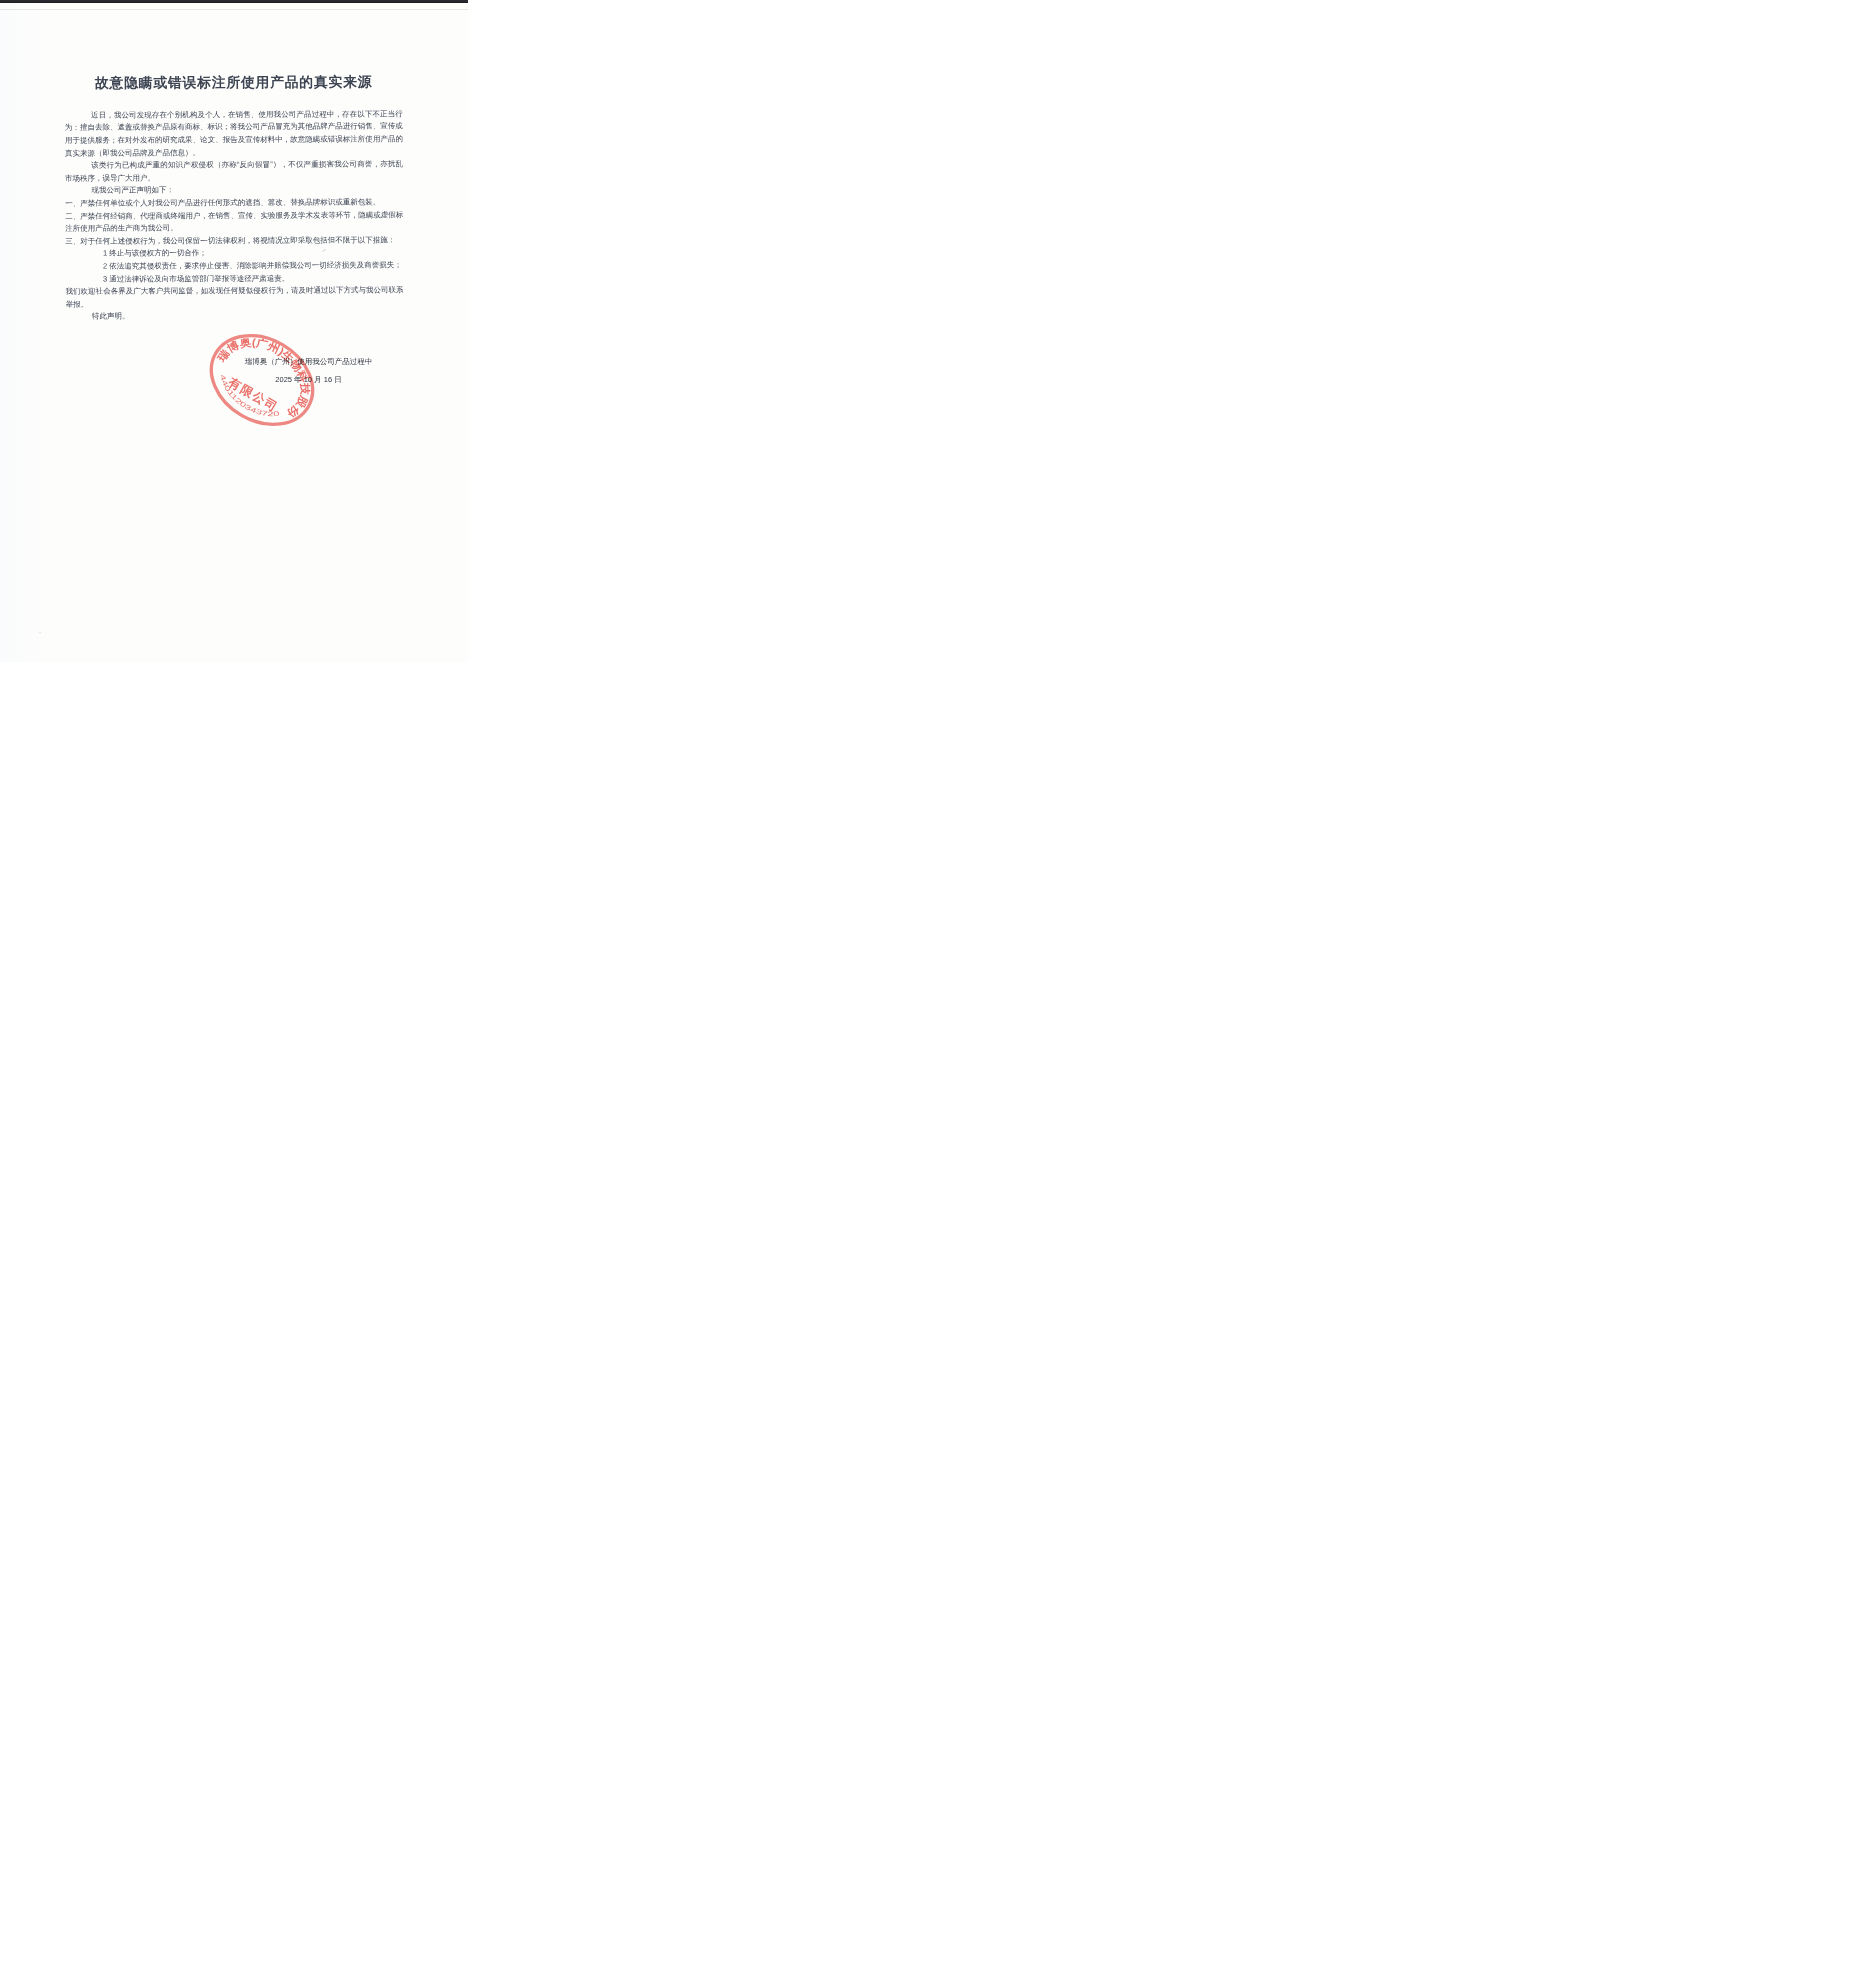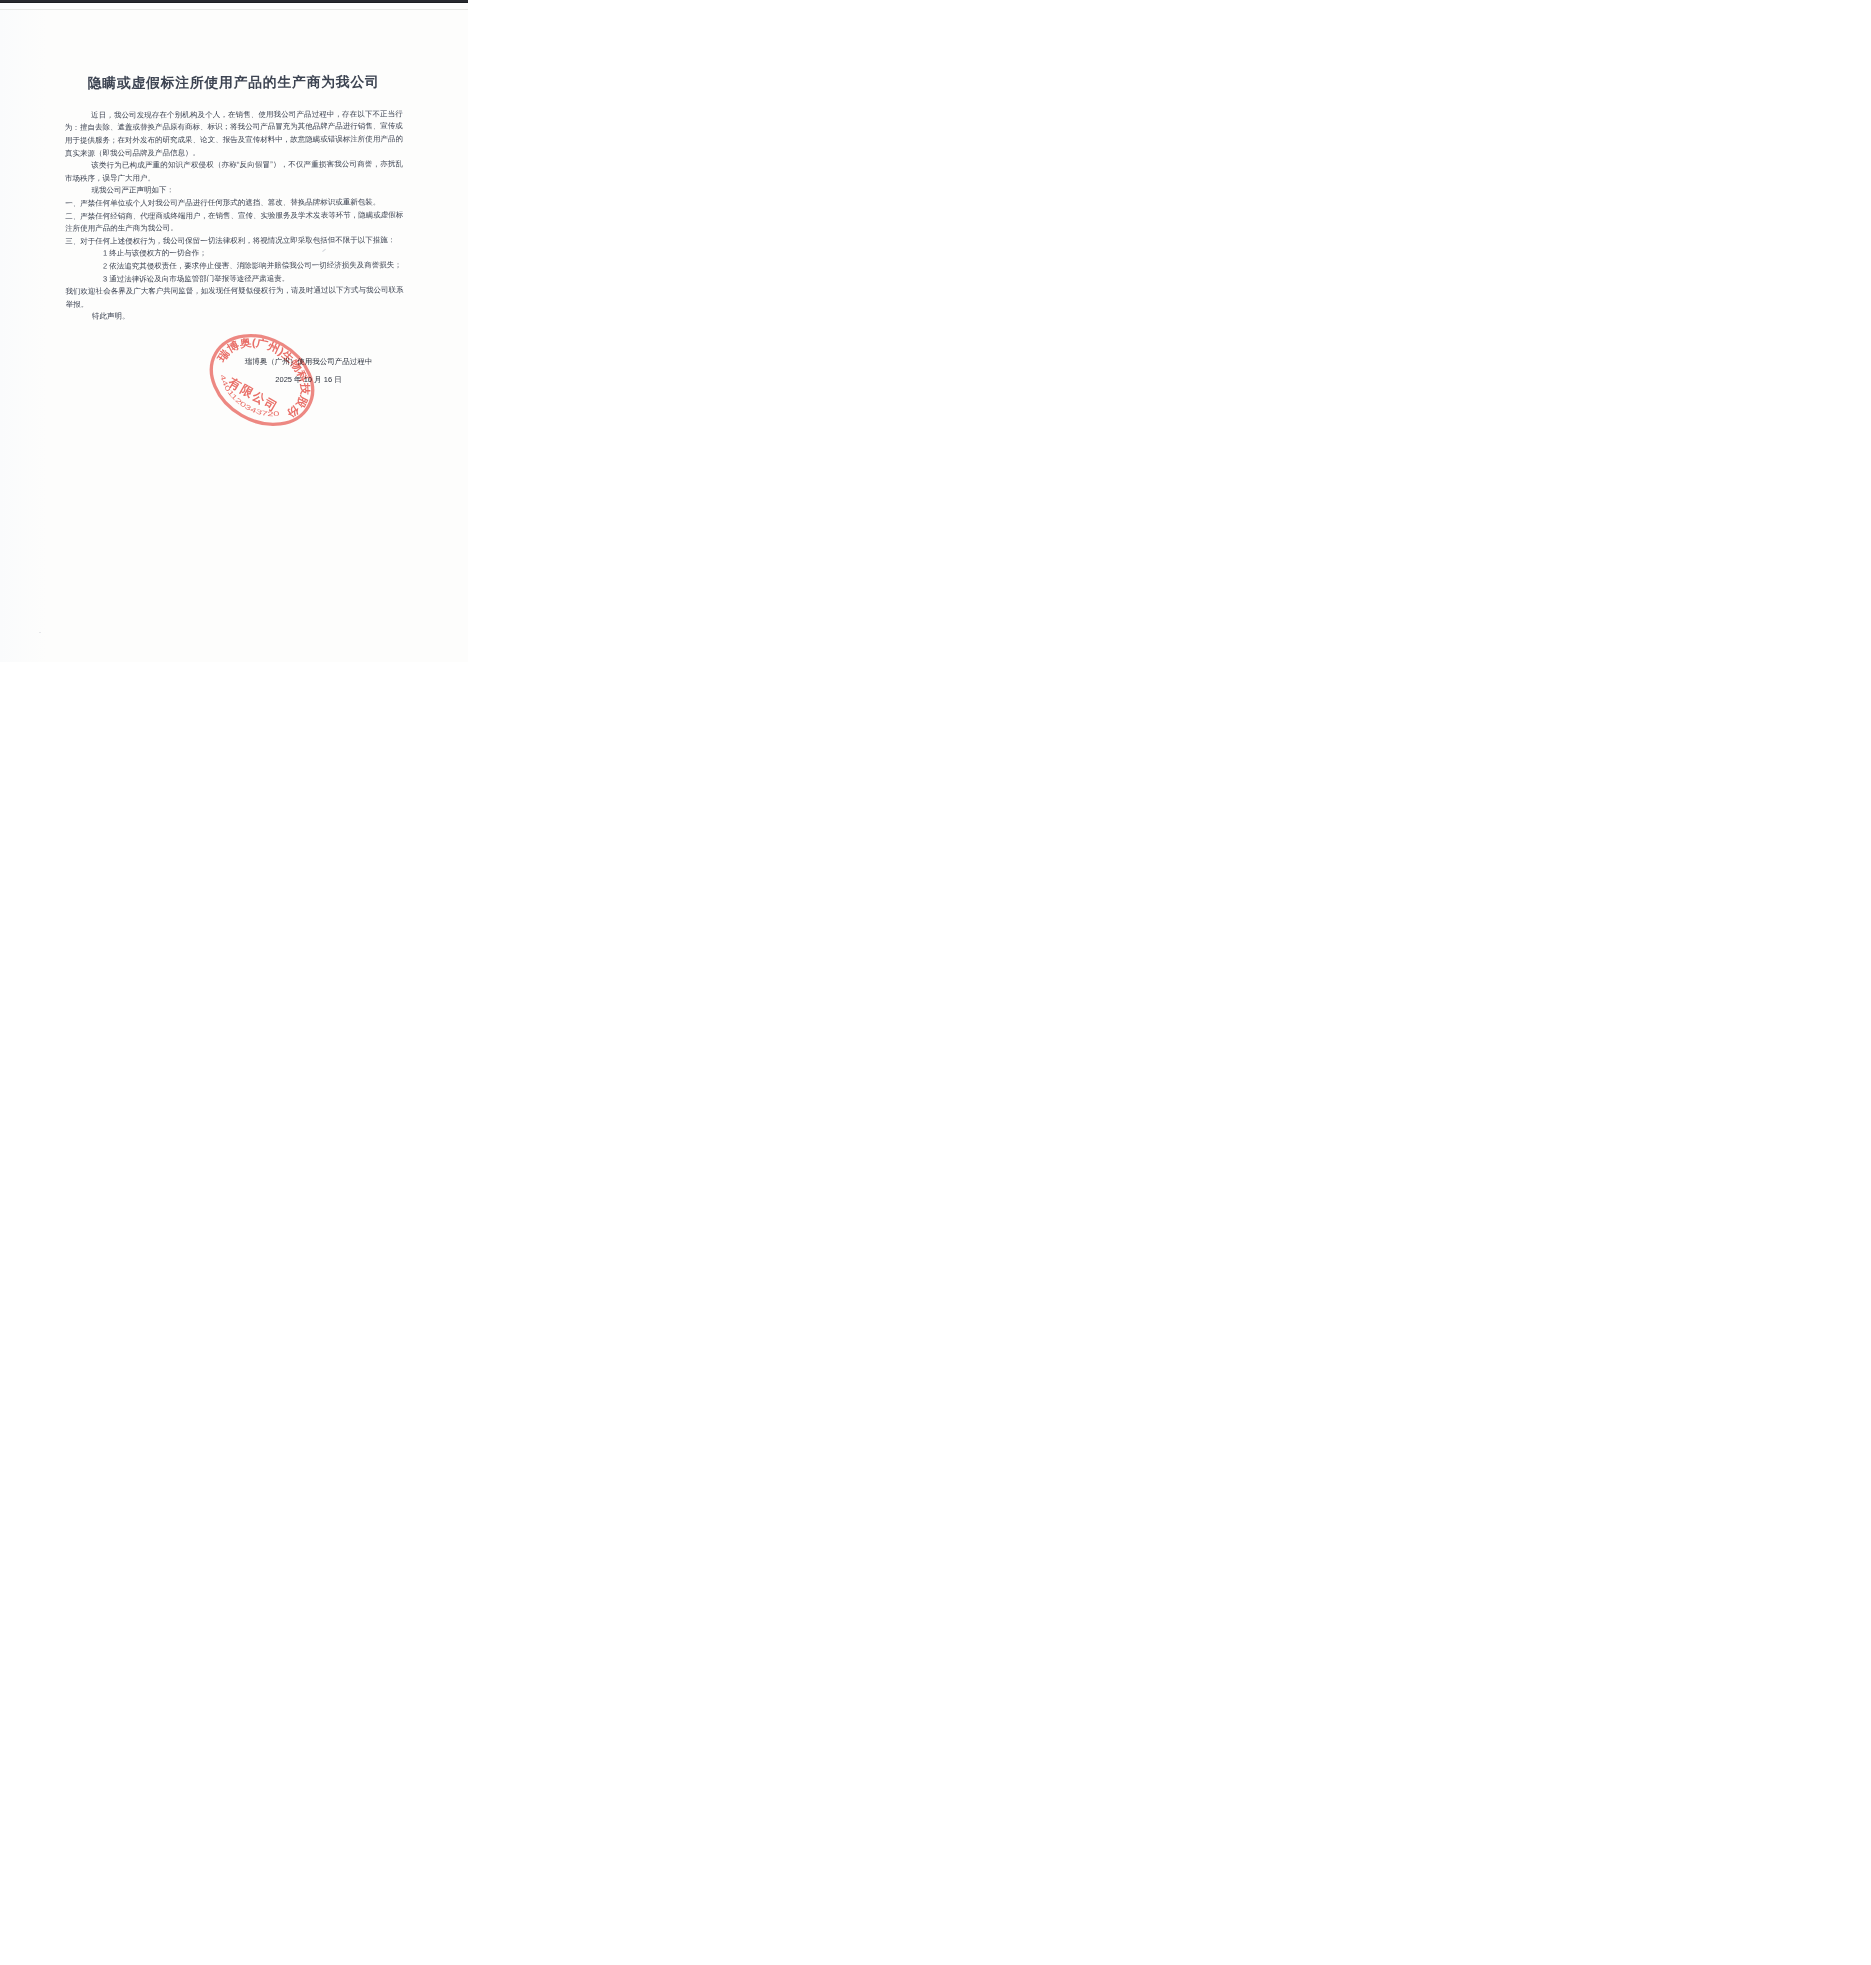--- a/index.html
+++ b/index.html
@@ -53,21 +53,21 @@
   .speck-dot { left: 39px; top: 632px; width: 2.4px; height: 1.2px; border-radius: 50%; opacity: .5; }
 </style>
 </head>
 <body>
 
 <div class="sheet">
   <div class="scan-band"></div>
   <div class="paper-edge"></div>
 
   <div class="content">
-    <h1 class="title">隐瞒或虚假标注所使用产品的生产商为我公司</h1>
+    <h1 class="title">故意隐瞒或错误标注所使用产品的真实来源</h1>
 
     <p class="par indent first">近日，我公司发现存在个别机构及个人，在销售、使用我公司产品过程中，存在以下不正当行为：擅自去除、遮盖或替换产品原有商标、标识；将我公司产品冒充为其他品牌产品进行销售、宣传或用于提供服务；在对外发布的研究成果、论文、报告及宣传材料中，故意隐瞒或错误标注所使用产品的真实来源（即我公司品牌及产品信息）。</p>
     <p class="par indent">该类行为已构成严重的知识产权侵权（亦称“反向假冒”），不仅严重损害我公司商誉，亦扰乱市场秩序，误导广大用户。</p>
     <p class="par indent">现我公司严正声明如下：</p>
     <p class="par">一、严禁任何单位或个人对我公司产品进行任何形式的遮挡、篡改、替换品牌标识或重新包装。</p>
     <p class="par">二、严禁任何经销商、代理商或终端用户，在销售、宣传、实验服务及学术发表等环节，隐瞒或虚假标注所使用产品的生产商为我公司。</p>
     <p class="par">三、对于任何上述侵权行为，我公司保留一切法律权利，将视情况立即采取包括但不限于以下措施：</p>
     <p class="par num">1 终止与该侵权方的一切合作；</p>
     <p class="par num">2 依法追究其侵权责任，要求停止侵害、消除影响并赔偿我公司一切经济损失及商誉损失；</p>
     <p class="par num">3 通过法律诉讼及向市场监管部门举报等途径严肃追责。</p>

